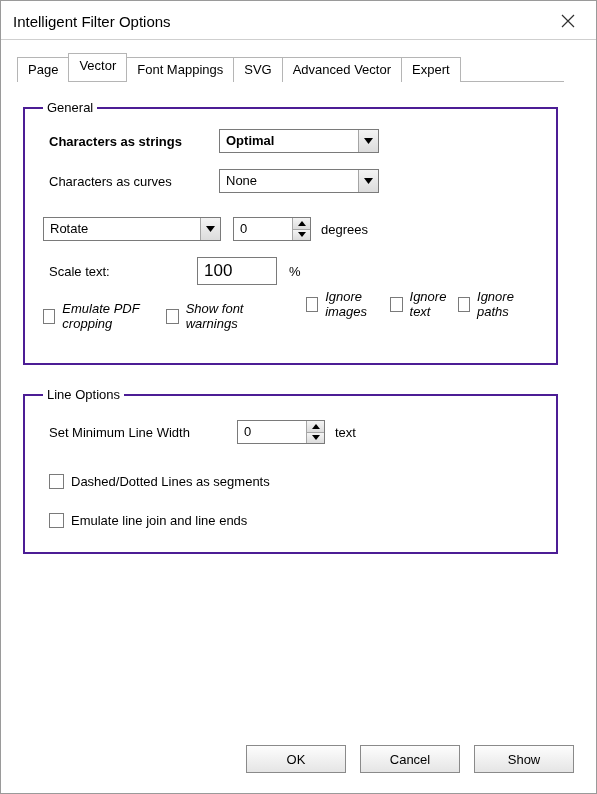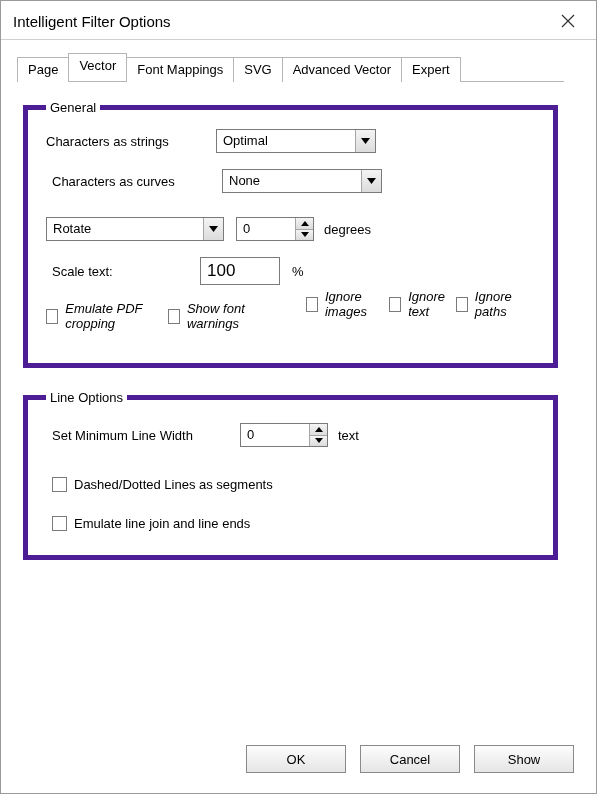--- a/index.html
+++ b/index.html
@@ -66,21 +66,21 @@
     background:#fff;
   }
   .tabstrip-line {
     border-bottom: 1px solid #b5b5b5;
     margin-top:0;
   }
   .tabpage {
     padding: 18px 6px 6px 6px;
   }
   fieldset.groupbox {
-    border: 5px solid #4c1d95;
+    border: 2px solid #4c1d95;
     margin: 0 0 22px 0;
     padding: 14px 18px 18px 18px;
     position: relative;
   }
   fieldset.groupbox > legend {
     padding: 0 4px;
     font-size: 13px;
   }
   .row {
     display: flex;
@@ -211,21 +211,21 @@
       <div class="tab"><span>Advanced Vector</span></div>
       <div class="tab"><span>Expert</span></div>
     </div>
     <div class="tabstrip-line"></div>
 
     <div class="tabpage">
 
       <fieldset class="groupbox">
         <legend>General</legend>
 
-        <div class="row" style="">
+        <div class="row" style="margin-left:6px;font-weight:bold;">
           <div class="label-col">Characters as strings</div>
           <div class="combobox">
             <div class="cb-text">Optimal</div>
             <div class="cb-btn">
               <svg class="tri-down" width="9" height="6" viewBox="0 0 9 6">
                   <path d="M0 0 L9 0 L4.5 6 Z"></path>
                 </svg>
             </div>
           </div>
         </div>

